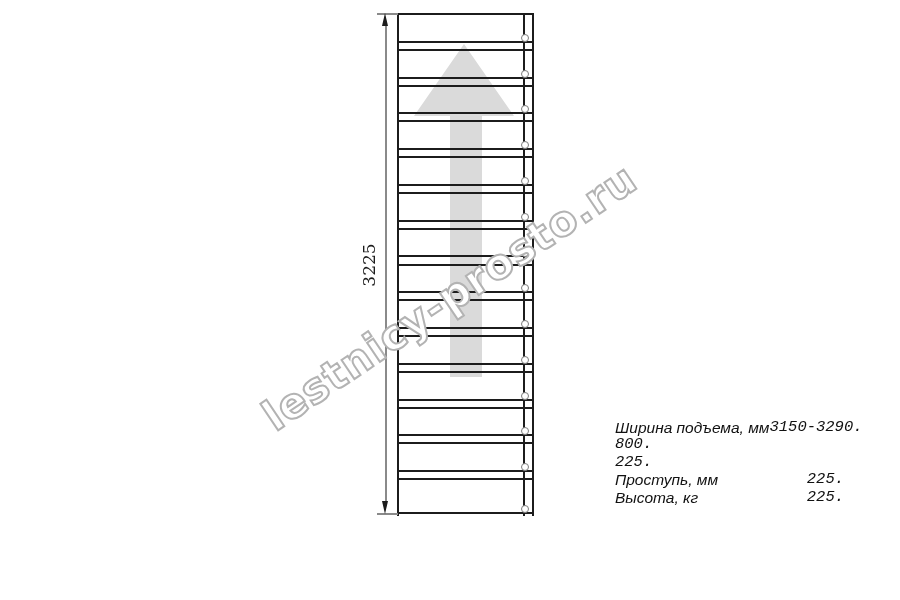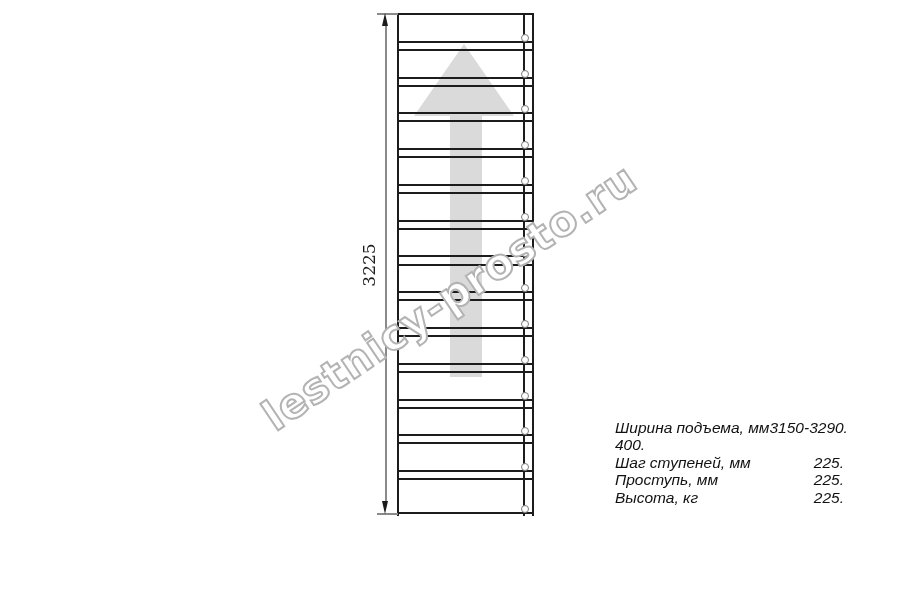--- a/index.html
+++ b/index.html
@@ -42,21 +42,21 @@
     letter-spacing:1px;text-align:center;white-space:nowrap;
     color:#ffffff;-webkit-text-stroke:2px #b3b3b3;z-index:10;
   }
   
   #specs{
     position:absolute;left:615px;top:419px;width:229px;
     font-style:italic;font-size:15.5px;line-height:17.4px;color:#111111;z-index:8;
   }
   .spec-row{display:flex;justify-content:space-between;}
   .spec-label{white-space:nowrap;}
-  .spec-value{white-space:nowrap;text-align:left;}
+  .spec-value{white-space:nowrap;text-align:left;font-family:Liberation Mono, monospace;}
 </style>
 </head>
 <body>
 
 <div id="canvas">
 
   <div id="up-arrow" style="background: rgb(218, 218, 218);"></div>
 
   <div id="treads">
       <div class="tread" style="left: 397px; top: 13px; width: 137px; height: 29.8px; border-color: rgb(28, 28, 28);"></div>
@@ -100,24 +100,23 @@
   <div id="dim-label">3225</div>
 
   <div id="wm-text">lestnicy-prosto.ru</div>
 
   <div id="specs">
       <div class="spec-row">
         <span class="spec-label">Ширина подъема, мм</span>
         <span class="spec-value">3150-3290.</span>
       </div>
       <div class="spec-row">
-        <span class="spec-value">400.</span>
+        <span class="spec-value">800.</span>
       </div>
       <div class="spec-row">
-        <span class="spec-label">Шаг ступеней, мм</span>
         <span class="spec-value">225.</span>
       </div>
       <div class="spec-row">
         <span class="spec-label">Проступь, мм</span>
         <span class="spec-value">225.</span>
       </div>
       <div class="spec-row">
         <span class="spec-label">Высота, кг</span>
         <span class="spec-value">225.</span>
       </div>

